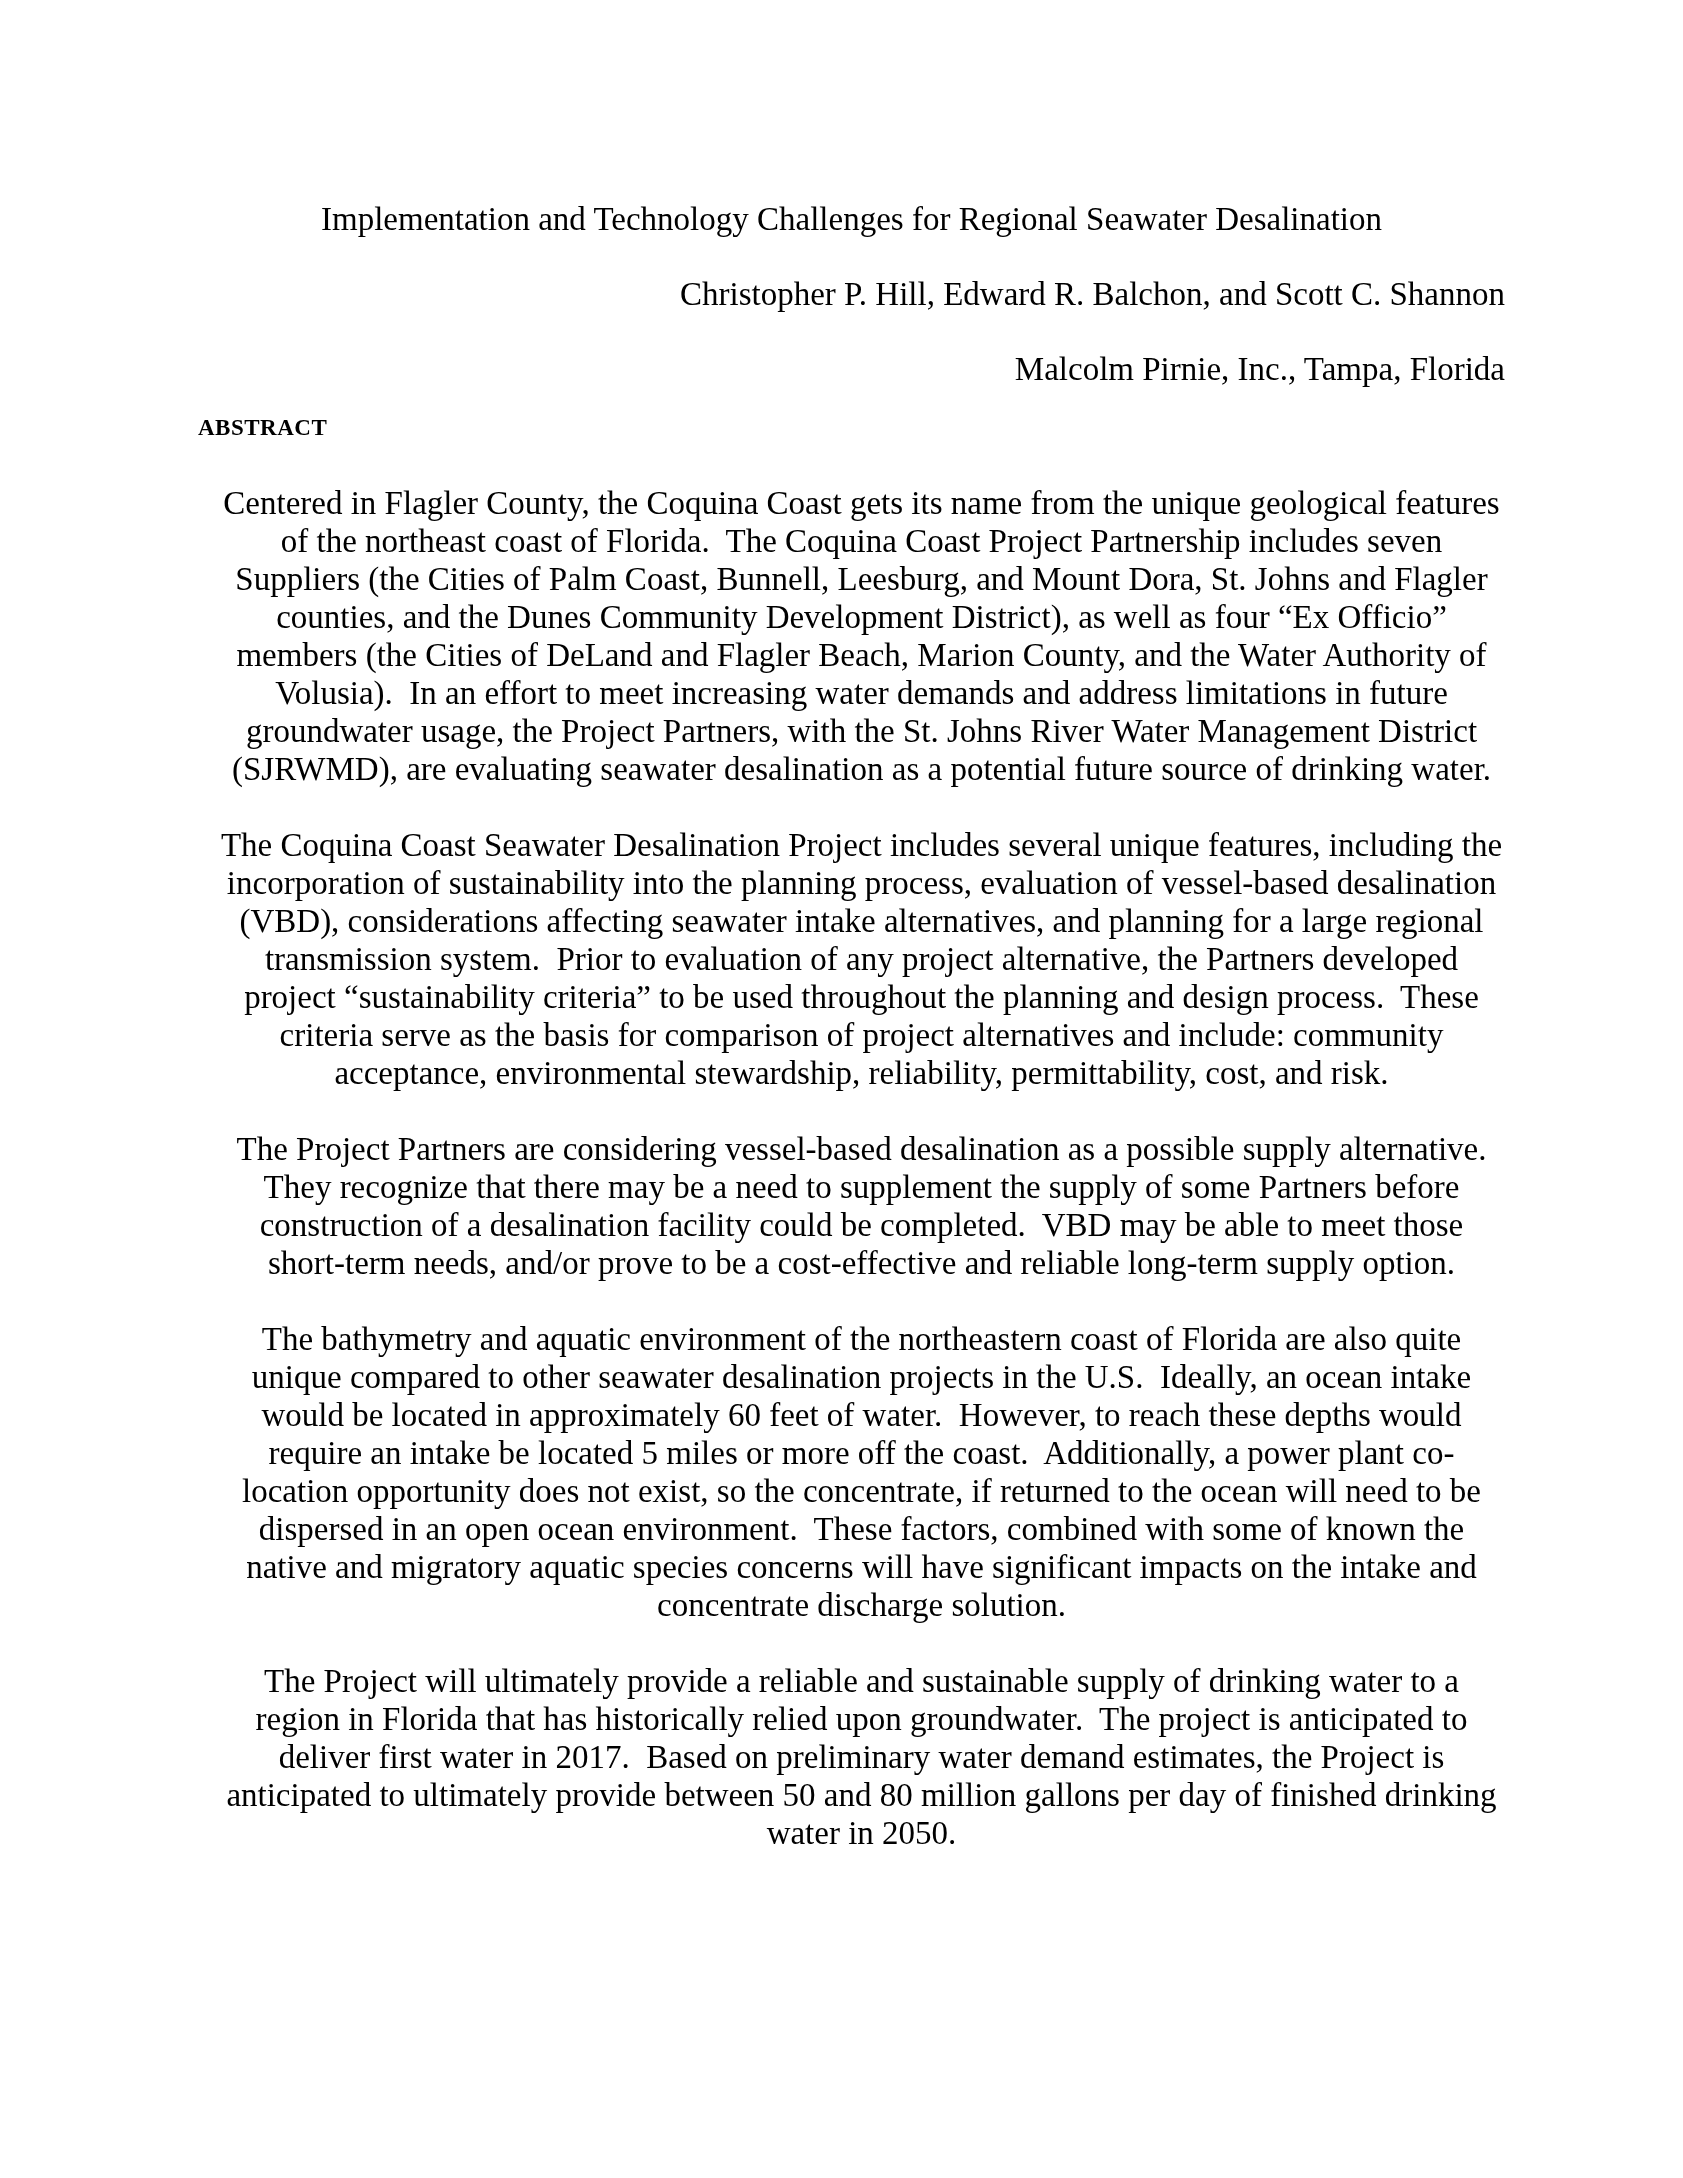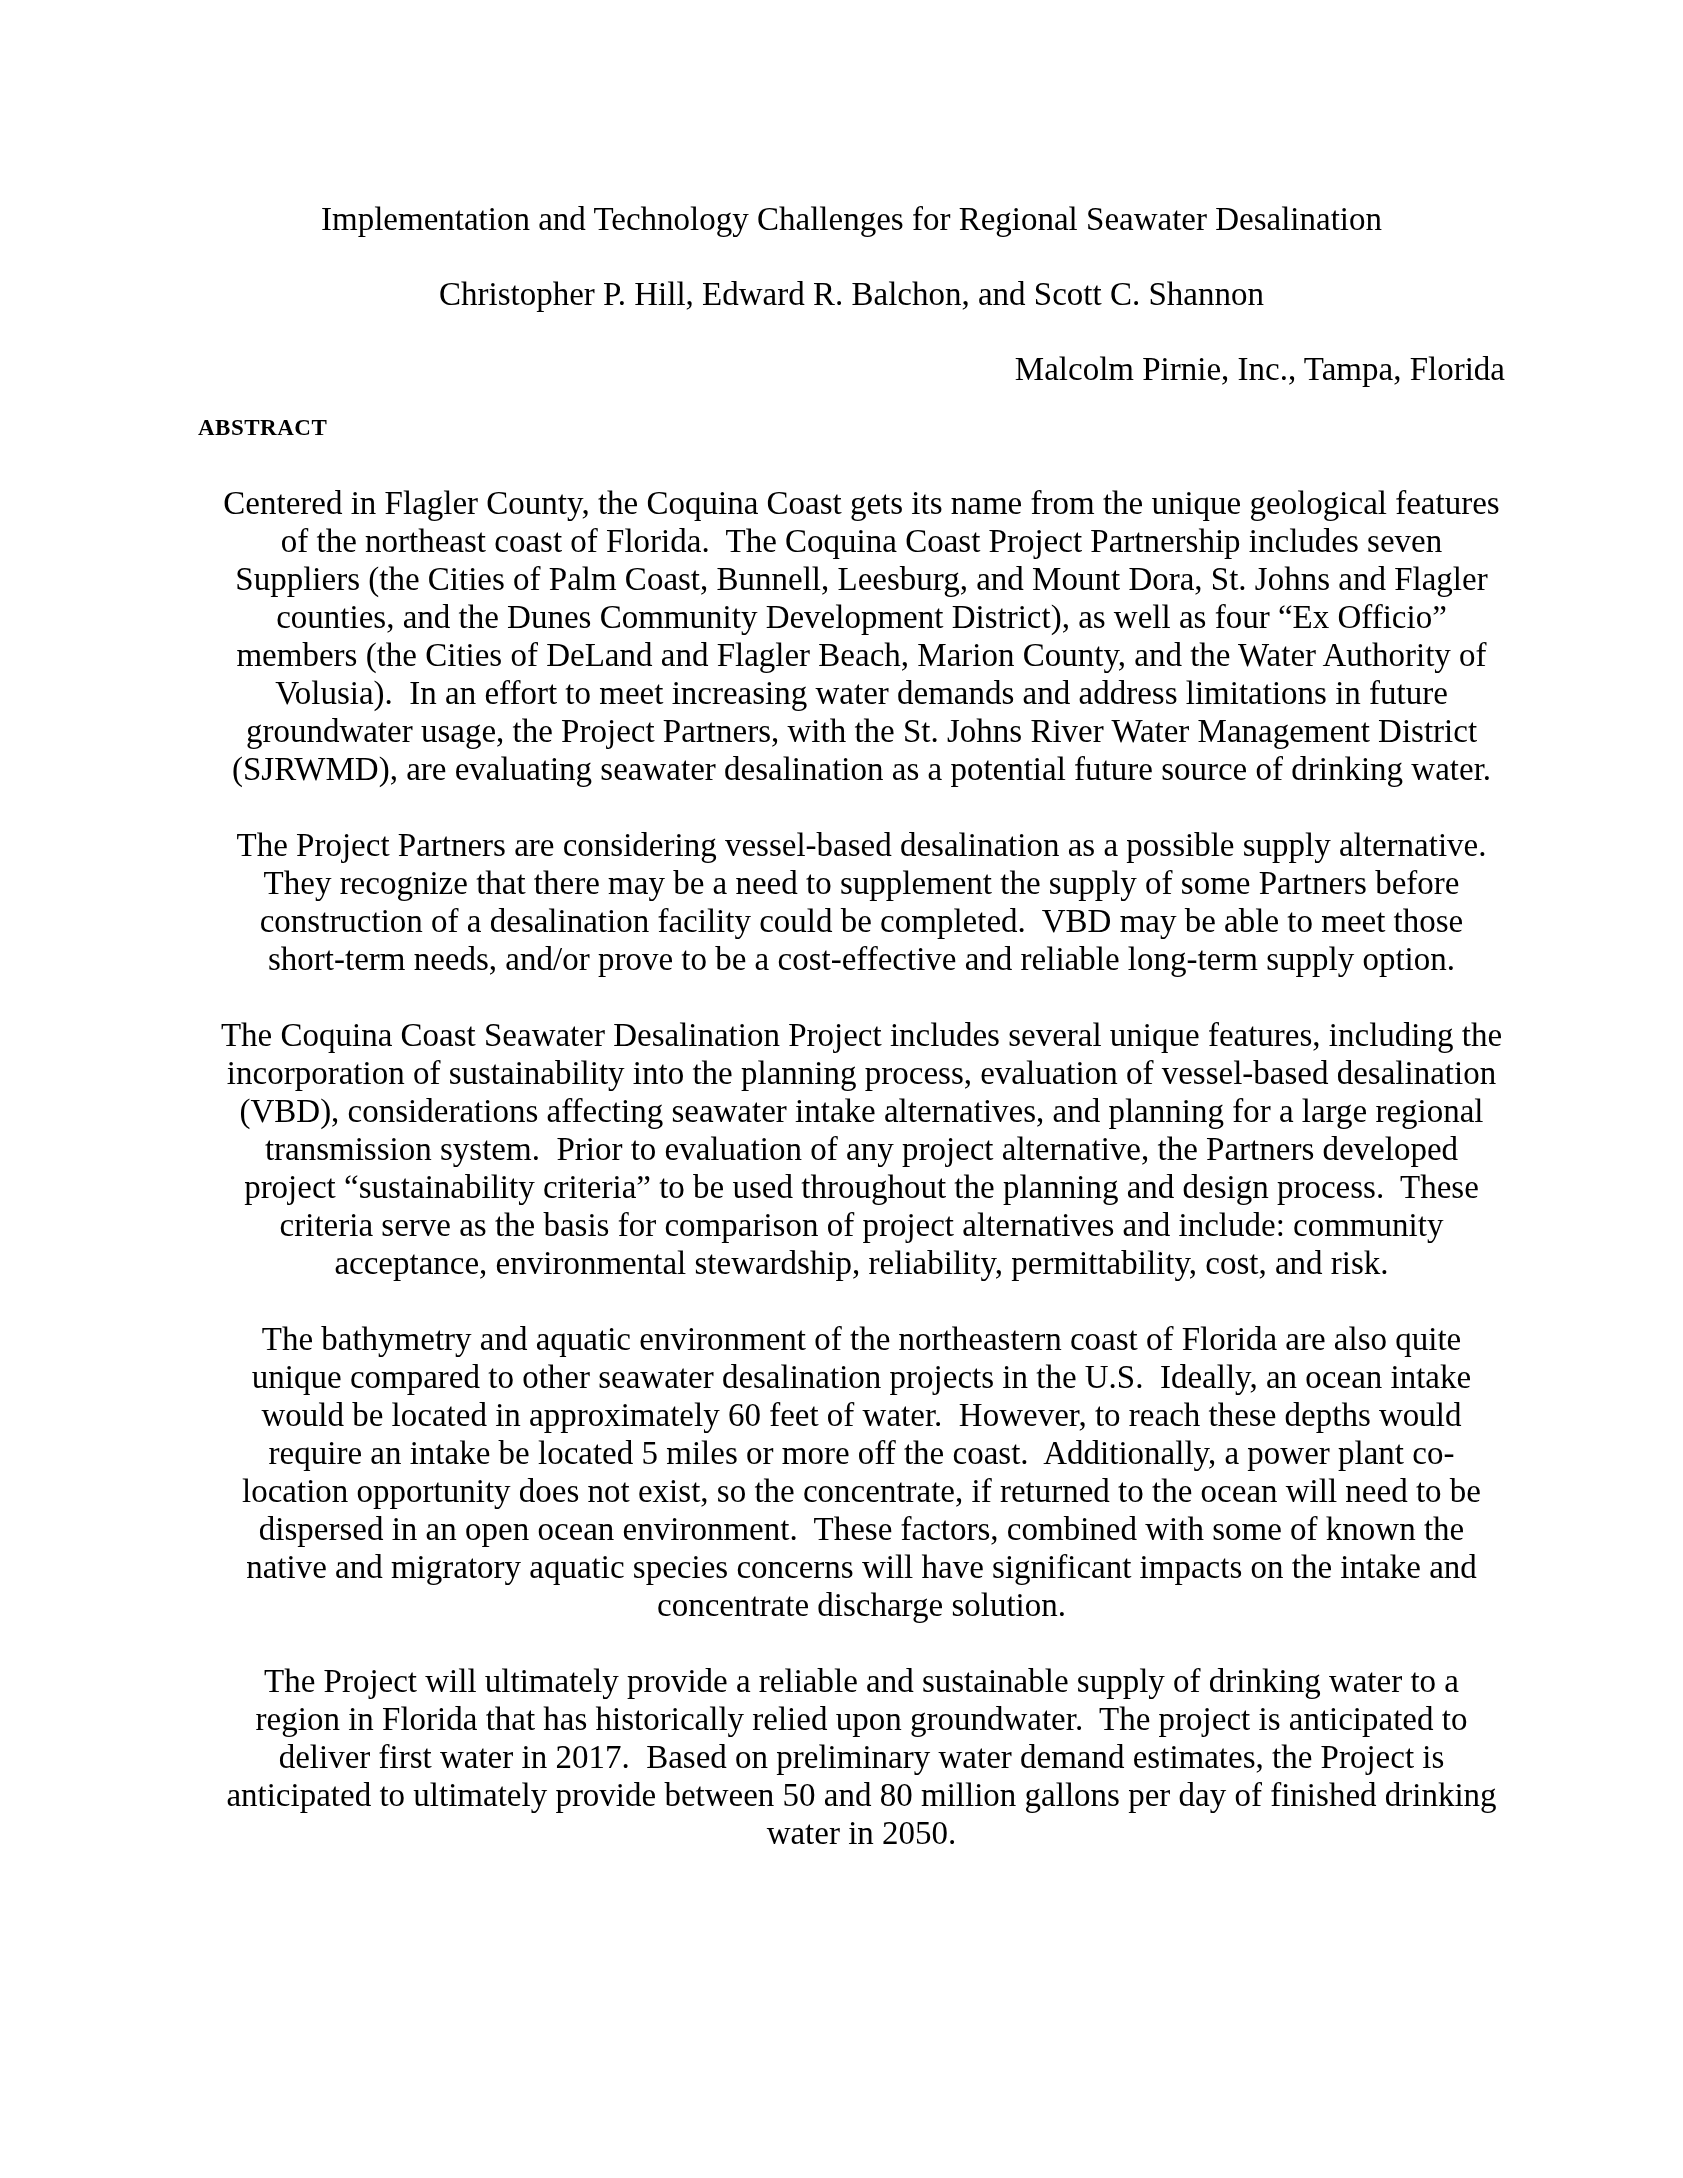--- a/index.html
+++ b/index.html
@@ -25,21 +25,21 @@
     width: 1327px;
   }
   .doc-title {
     font-weight: normal;
     text-align: center;
     font-size: 33px;
     line-height: 38px;
     margin: 0 20px 37px 0;
   }
   .authors-line {
-    text-align: center;
+    text-align: right;
     margin: 0 20px 37px 0;
   }
   .affiliation-line {
     text-align: right;
     margin: 0 20px 21px 0;
   }
   .abstract-heading {
     font-weight: bold;
     font-size: 23px;
     line-height: 38px;
@@ -68,32 +68,32 @@
 
     <p class="para">Centered in Flagler County, the Coquina Coast gets its name from the unique geological features
 of the northeast coast of Florida.  The Coquina Coast Project Partnership includes seven
 Suppliers (the Cities of Palm Coast, Bunnell, Leesburg, and Mount Dora, St. Johns and Flagler
 counties, and the Dunes Community Development District), as well as four “Ex Officio”
 members (the Cities of DeLand and Flagler Beach, Marion County, and the Water Authority of
 Volusia).  In an effort to meet increasing water demands and address limitations in future
 groundwater usage, the Project Partners, with the St. Johns River Water Management District
 (SJRWMD), are evaluating seawater desalination as a potential future source of drinking water.</p>
 
-    <p class="para">The Project Partners are considering vessel-based desalination as a possible supply alternative.
-They recognize that there may be a need to supplement the supply of some Partners before
-construction of a desalination facility could be completed.  VBD may be able to meet those
-short-term needs, and/or prove to be a cost-effective and reliable long-term supply option.</p>
-
     <p class="para">The Coquina Coast Seawater Desalination Project includes several unique features, including the
 incorporation of sustainability into the planning process, evaluation of vessel-based desalination
 (VBD), considerations affecting seawater intake alternatives, and planning for a large regional
 transmission system.  Prior to evaluation of any project alternative, the Partners developed
 project “sustainability criteria” to be used throughout the planning and design process.  These
 criteria serve as the basis for comparison of project alternatives and include: community
 acceptance, environmental stewardship, reliability, permittability, cost, and risk.</p>
+
+    <p class="para">The Project Partners are considering vessel-based desalination as a possible supply alternative.
+They recognize that there may be a need to supplement the supply of some Partners before
+construction of a desalination facility could be completed.  VBD may be able to meet those
+short-term needs, and/or prove to be a cost-effective and reliable long-term supply option.</p>
 
     <p class="para">The bathymetry and aquatic environment of the northeastern coast of Florida are also quite
 unique compared to other seawater desalination projects in the U.S.  Ideally, an ocean intake
 would be located in approximately 60 feet of water.  However, to reach these depths would
 require an intake be located 5 miles or more off the coast.  Additionally, a power plant co-
 location opportunity does not exist, so the concentrate, if returned to the ocean will need to be
 dispersed in an open ocean environment.  These factors, combined with some of known the
 native and migratory aquatic species concerns will have significant impacts on the intake and
 concentrate discharge solution.</p>
 

